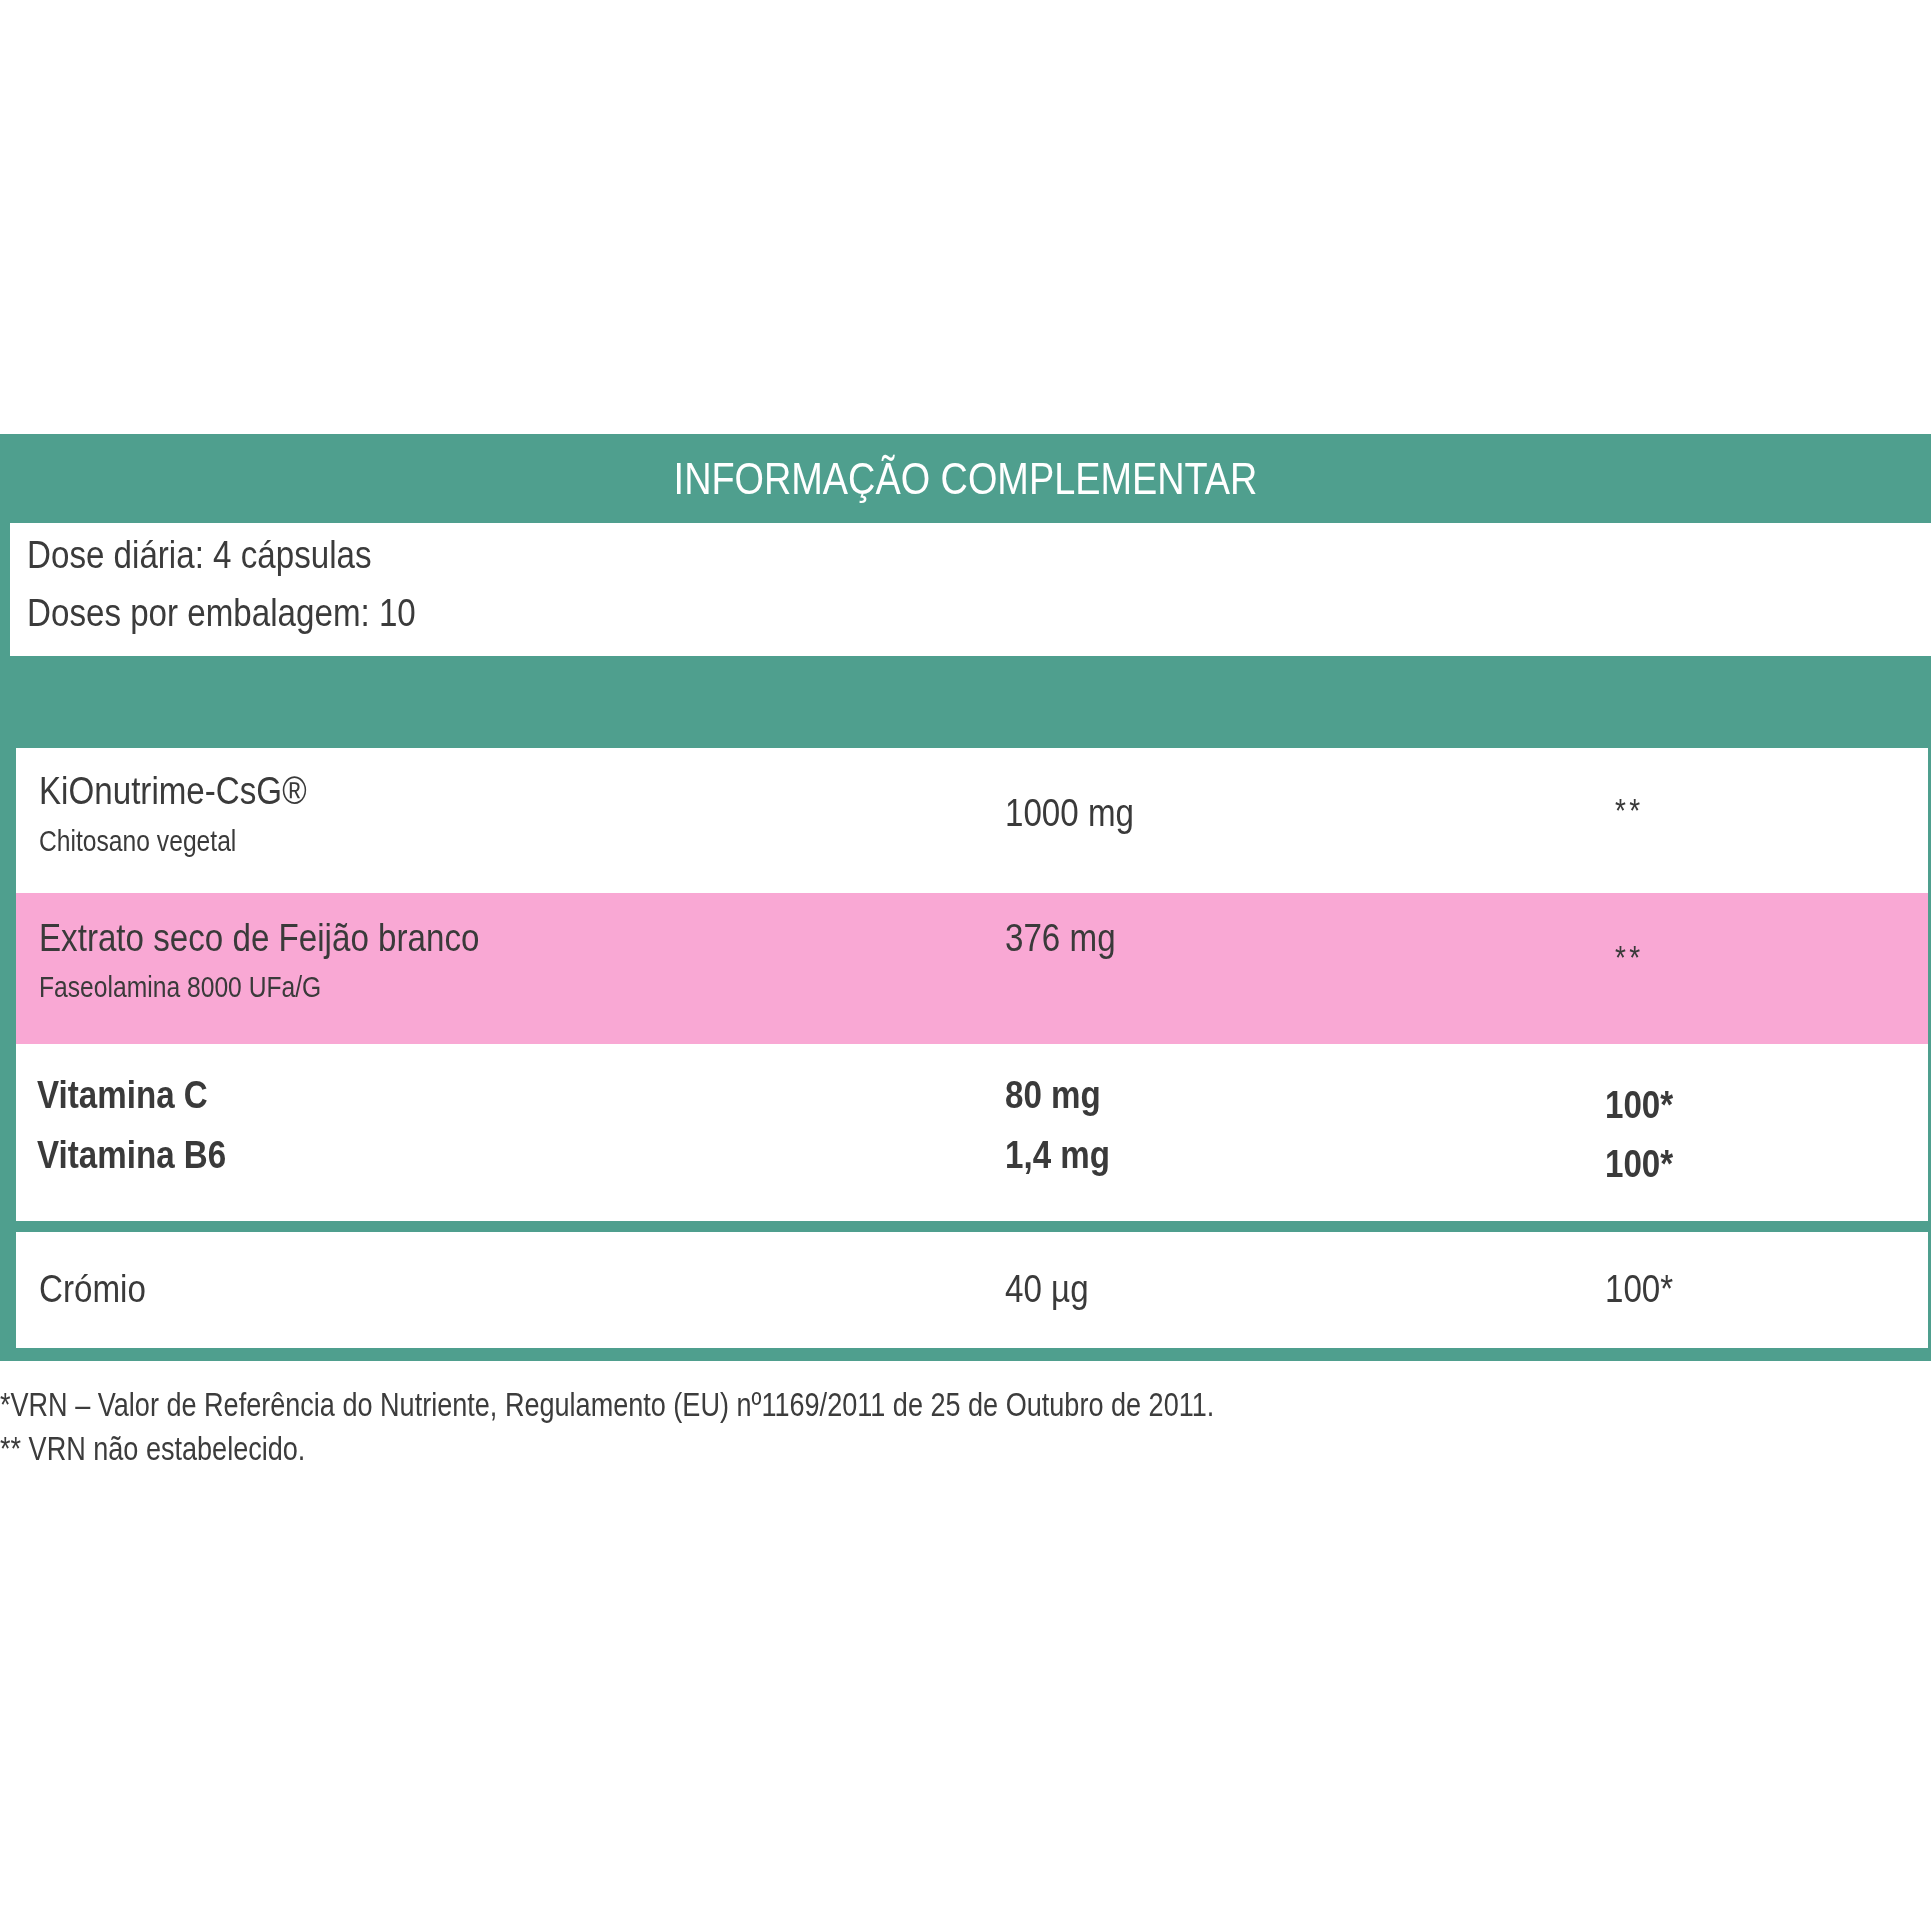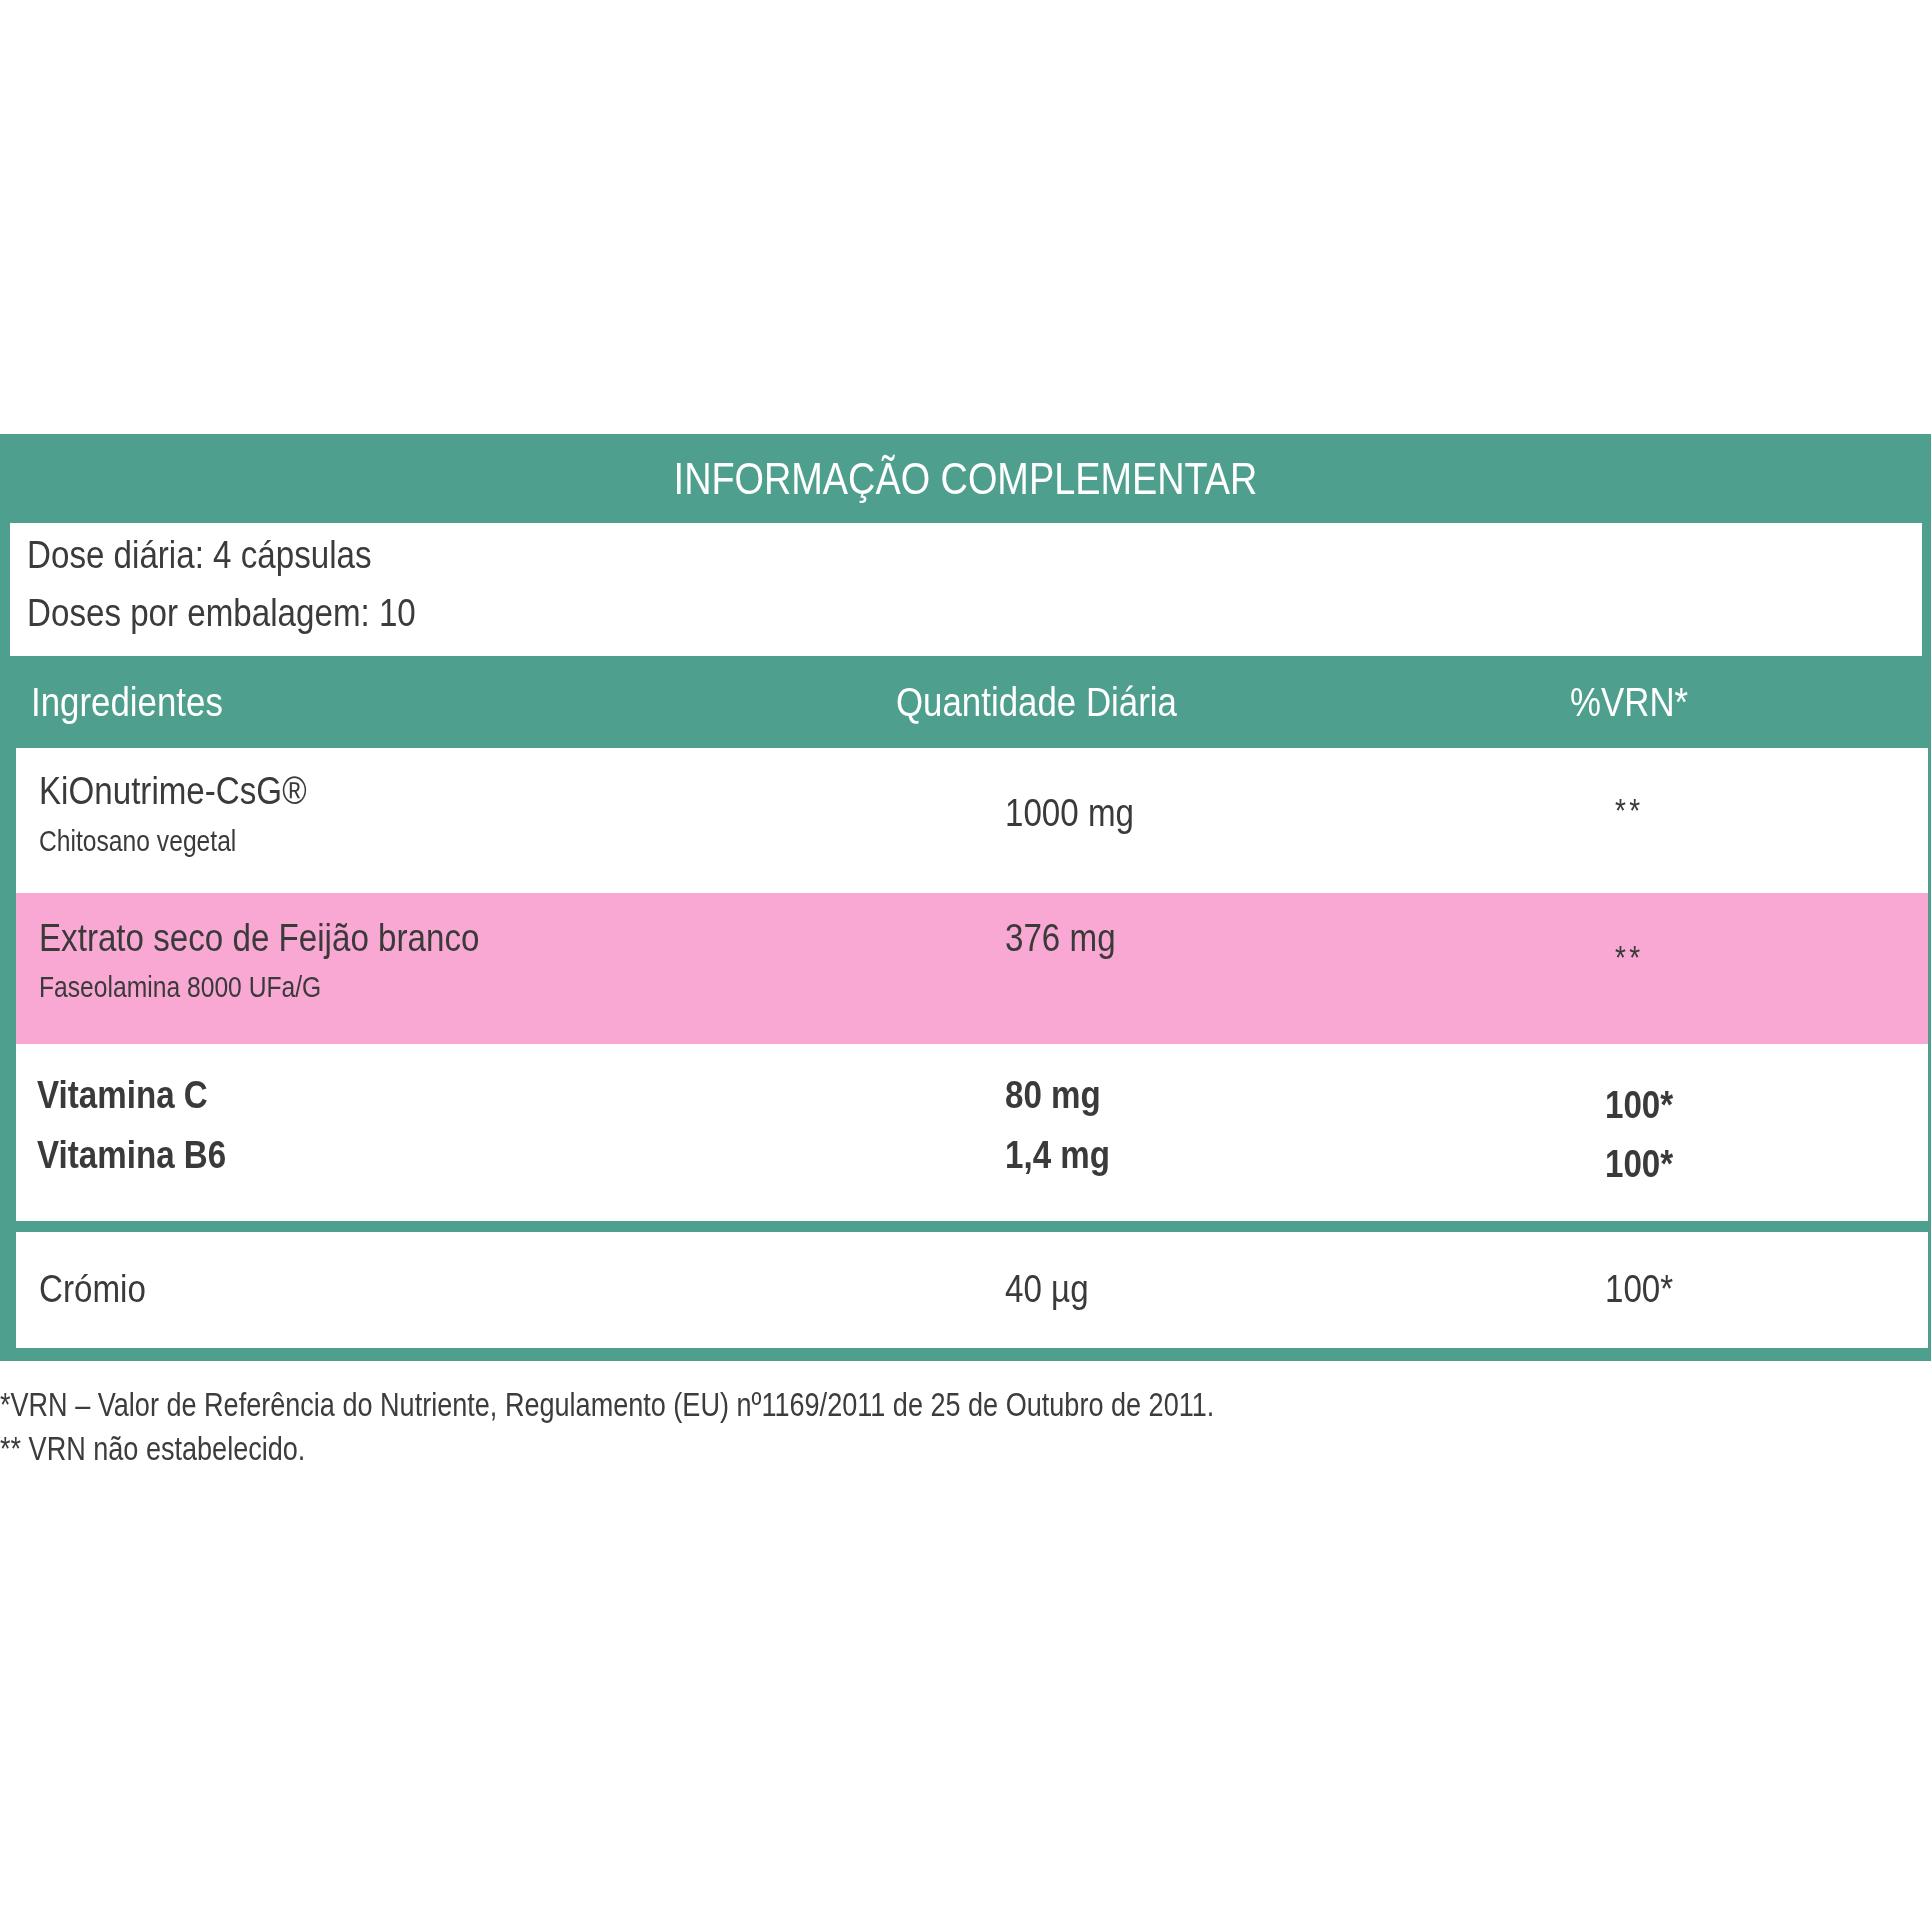--- a/index.html
+++ b/index.html
@@ -12,20 +12,21 @@
       background: #4f9f8e;
     }
     .title {
       position: absolute; left: 0; top: 0; width: 1931px; height: 89px;
       display: flex; align-items: center; justify-content: center;
       color: #ffffff; font-size: 44px; letter-spacing: 0px; transform: scaleX(0.86);
     }
     .dose-box {
       position: absolute; left: 9.7px; top: 89px; width: 1912px; height: 133px;
       background: #ffffff;
+      padding-left: 9px;
     }
     .dose-line {
       position: absolute; left: 17.4px; font-size: 39px; color: #3b3b3b;
       transform-origin: left center; transform: scaleX(0.85); white-space: nowrap;
     }
     .header-row {
       position: absolute; left: 0; top: 224px; width: 1931px; height: 89px;
     }
     .hcell {
       position: absolute; top: 0; height: 89px; display: flex; align-items: center;
@@ -51,25 +52,20 @@
 <body>
 
 <div class="panel">
   <div class="title">INFORMAÇÃO COMPLEMENTAR</div>
 
   <div class="dose-box">
     <div class="dose-line" style="top:9.7px;">Dose diária: 4 cápsulas</div>
     <div class="dose-line" style="top:68px;">Doses por embalagem: 10</div>
   </div>
 
-  <div class="header-row">
-    <div class="hcell" style="left:31px;">Ingredientes</div>
-    <div class="hcell" style="left:896px;">Quantidade Diária</div>
-    <div class="hcell" style="left:1570px;">%VRN*</div>
-  </div>
 
   <div class="row white" style="top:314px; height:145px;">
     <div class="cell name" style="left:23px; top:21px;">KiOnutrime-CsG®</div>
     <div class="cell sub" style="left:23px; top:77px;">Chitosano vegetal</div>
     <div class="cell qty" style="left:989px; top:43px;">1000 mg</div>
     <div class="cell stars" style="left:1599px; top:44px;">**</div>
   </div>
 
   <div class="row tint" style="top:459px; height:152px;">
     <div class="cell name" style="left:23px; top:23px;">Extrato seco de Feijão branco</div>

